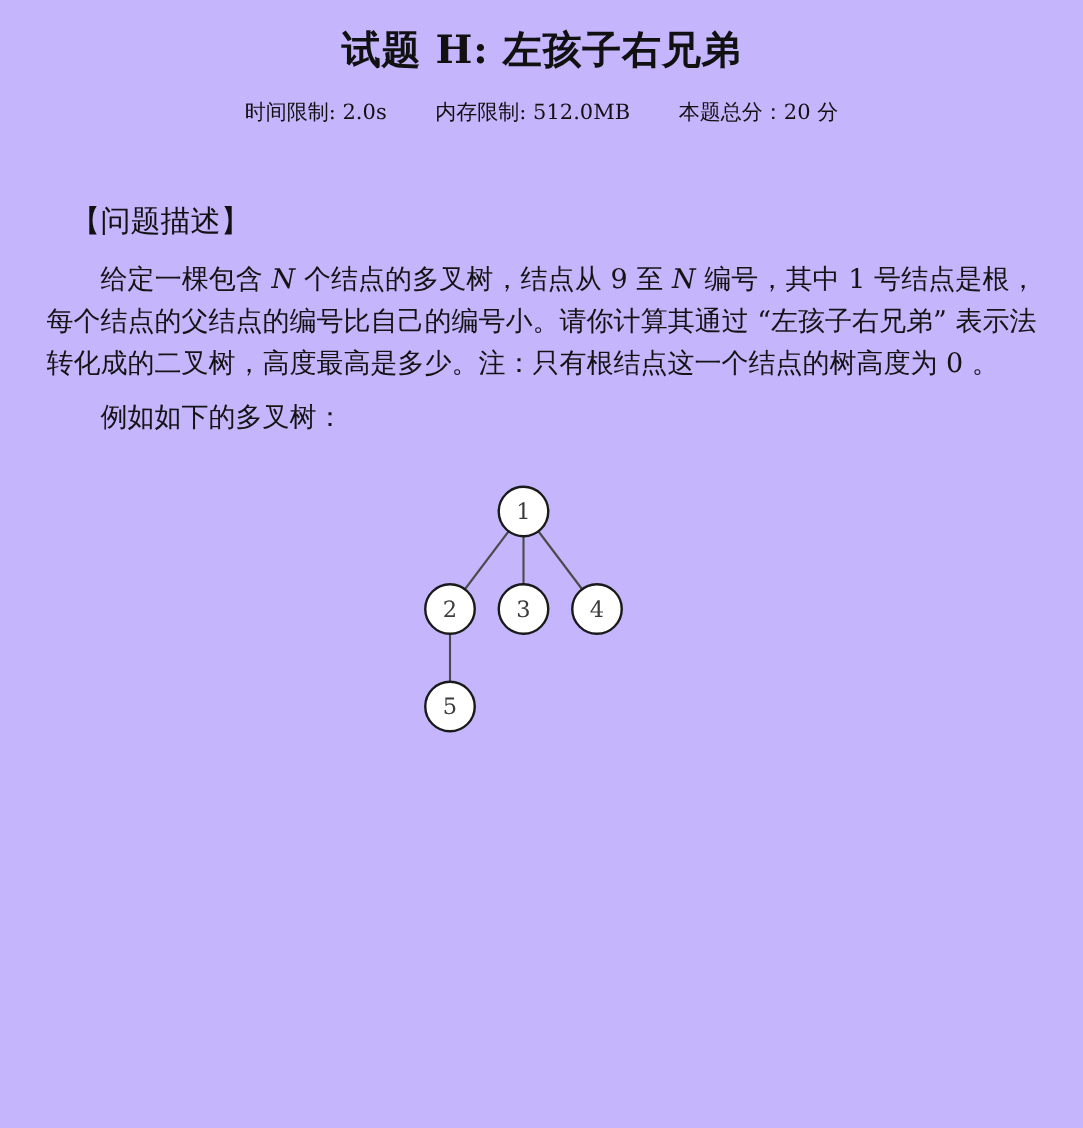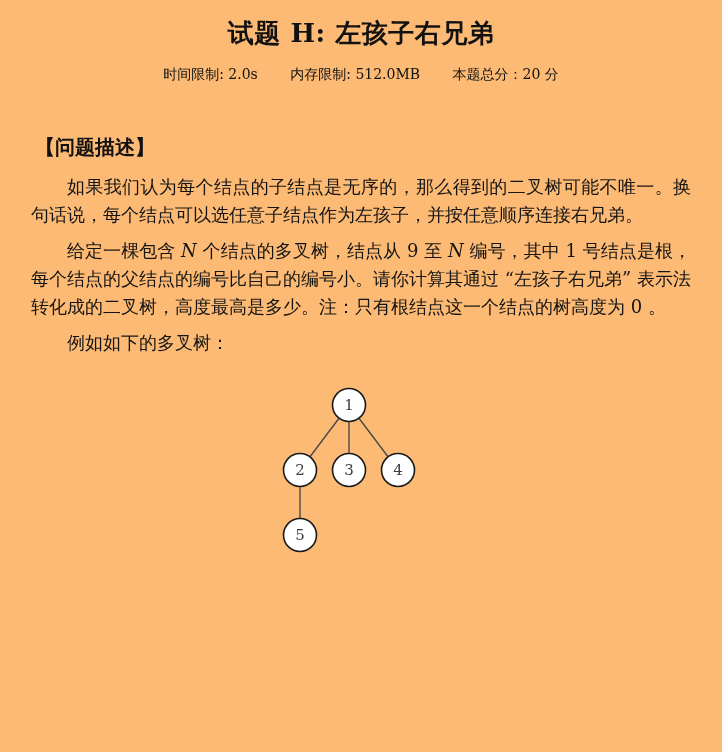--- a/index.html
+++ b/index.html
@@ -4,21 +4,21 @@
 <style>
   html, body {
     margin: 0;
     padding: 0;
     background: #ffffff;
     color: #1a1a1a;
   }
   .page {
     width: 722px;
     height: 752px;
-    background: #fdba74;
+    background: #c4b5fd;
     overflow: hidden;
     font-family: "DejaVu Serif", "Liberation Serif", serif;
   }
   .doc {
     width: 660px;
     margin: 0 auto;
     padding: 0 31px;
     box-sizing: content-box;
   }
   .title {
@@ -34,23 +34,23 @@
     text-align: center;
     font-size: 14px;
     color: #111111;
   }
   .limits span {
     display: inline-block;
     margin: 0 14px;
     white-space: nowrap;
   }
   .section-heading {
-    margin: 50px 0 12px 4px;
+    margin: 50px 0 12px 16px;
     font-size: 20px;
-    font-weight: bold;
+    font-weight: normal;
     font-family: "DejaVu Sans", "Liberation Sans", sans-serif;
     color: #111111;
   }
   p.body-para {
     margin: 0 0 8px 0;
     font-size: 18px;
     line-height: 28px;
     text-align: justify;
     text-indent: 2em;
     color: #141414;
@@ -93,21 +93,20 @@
 
     <div class="limits">
       <span>时间限制: 2.0s</span>
       <span>内存限制: 512.0MB</span>
       <span>本题总分：20 分</span>
     </div>
 
     <h2 class="section-heading">【问题描述】</h2>
 
 
-    <p class="body-para">如果我们认为每个结点的子结点是无序的，那么得到的二叉树可能不唯一。换句话说，每个结点可以选任意子结点作为左孩子，并按任意顺序连接右兄弟。</p>
 
     <p class="body-para"><span>给定一棵包含 </span><span class="var">N</span><span> 个结点的多叉树，结点从 9 至 </span><span class="var">N</span><span> 编号，其中 1 号结点是根，每个结点的父结点的编号比自己的编号小。请你计算其通过 “左孩子右兄弟” 表示法转化成的二叉树，高度最高是多少。注：只有根结点这一个结点的树高度为 0 。</span></p>
 
     <p class="body-para">例如如下的多叉树：</p>
 
     <div class="figure-wrap">
       <svg width="134" height="166" viewBox="0 0 134 166" xmlns="http://www.w3.org/2000/svg">
         <line class="tree-edge" x1="67" y1="18" x2="18" y2="83"></line>
         <line class="tree-edge" x1="67" y1="18" x2="67" y2="83"></line>
         <line class="tree-edge" x1="67" y1="18" x2="116" y2="83"></line>

